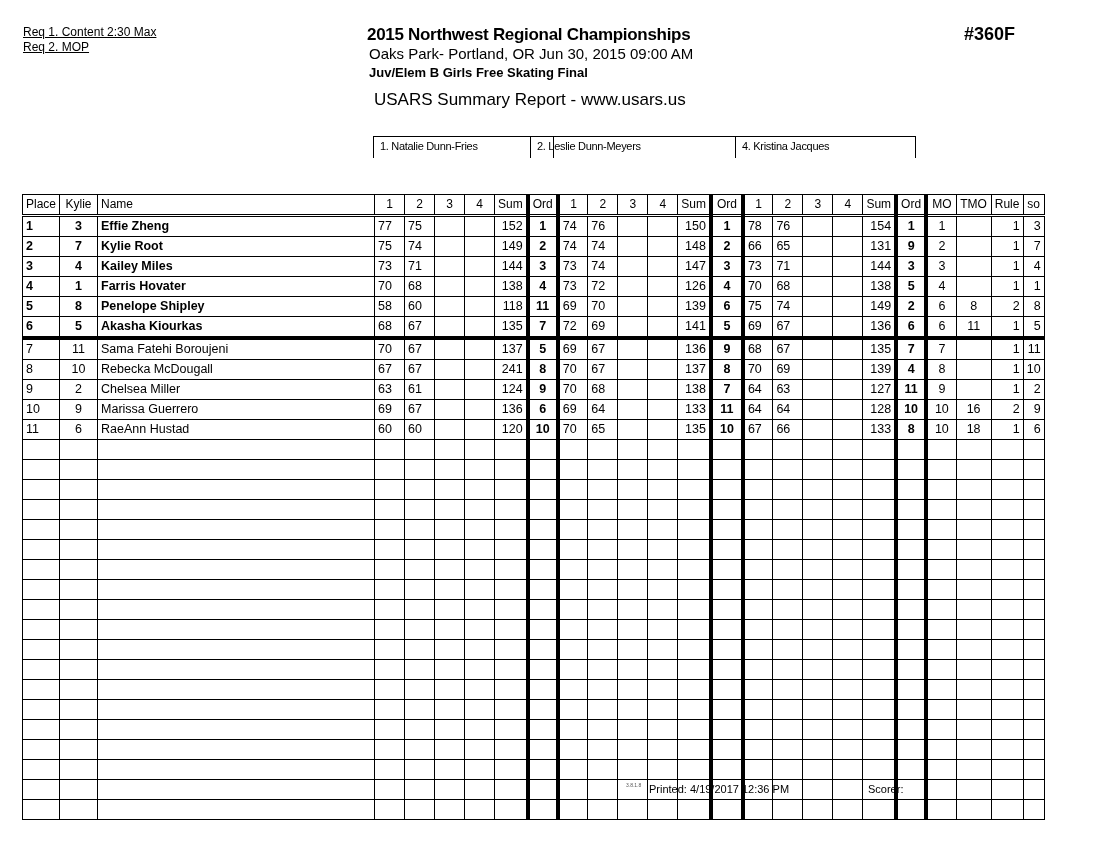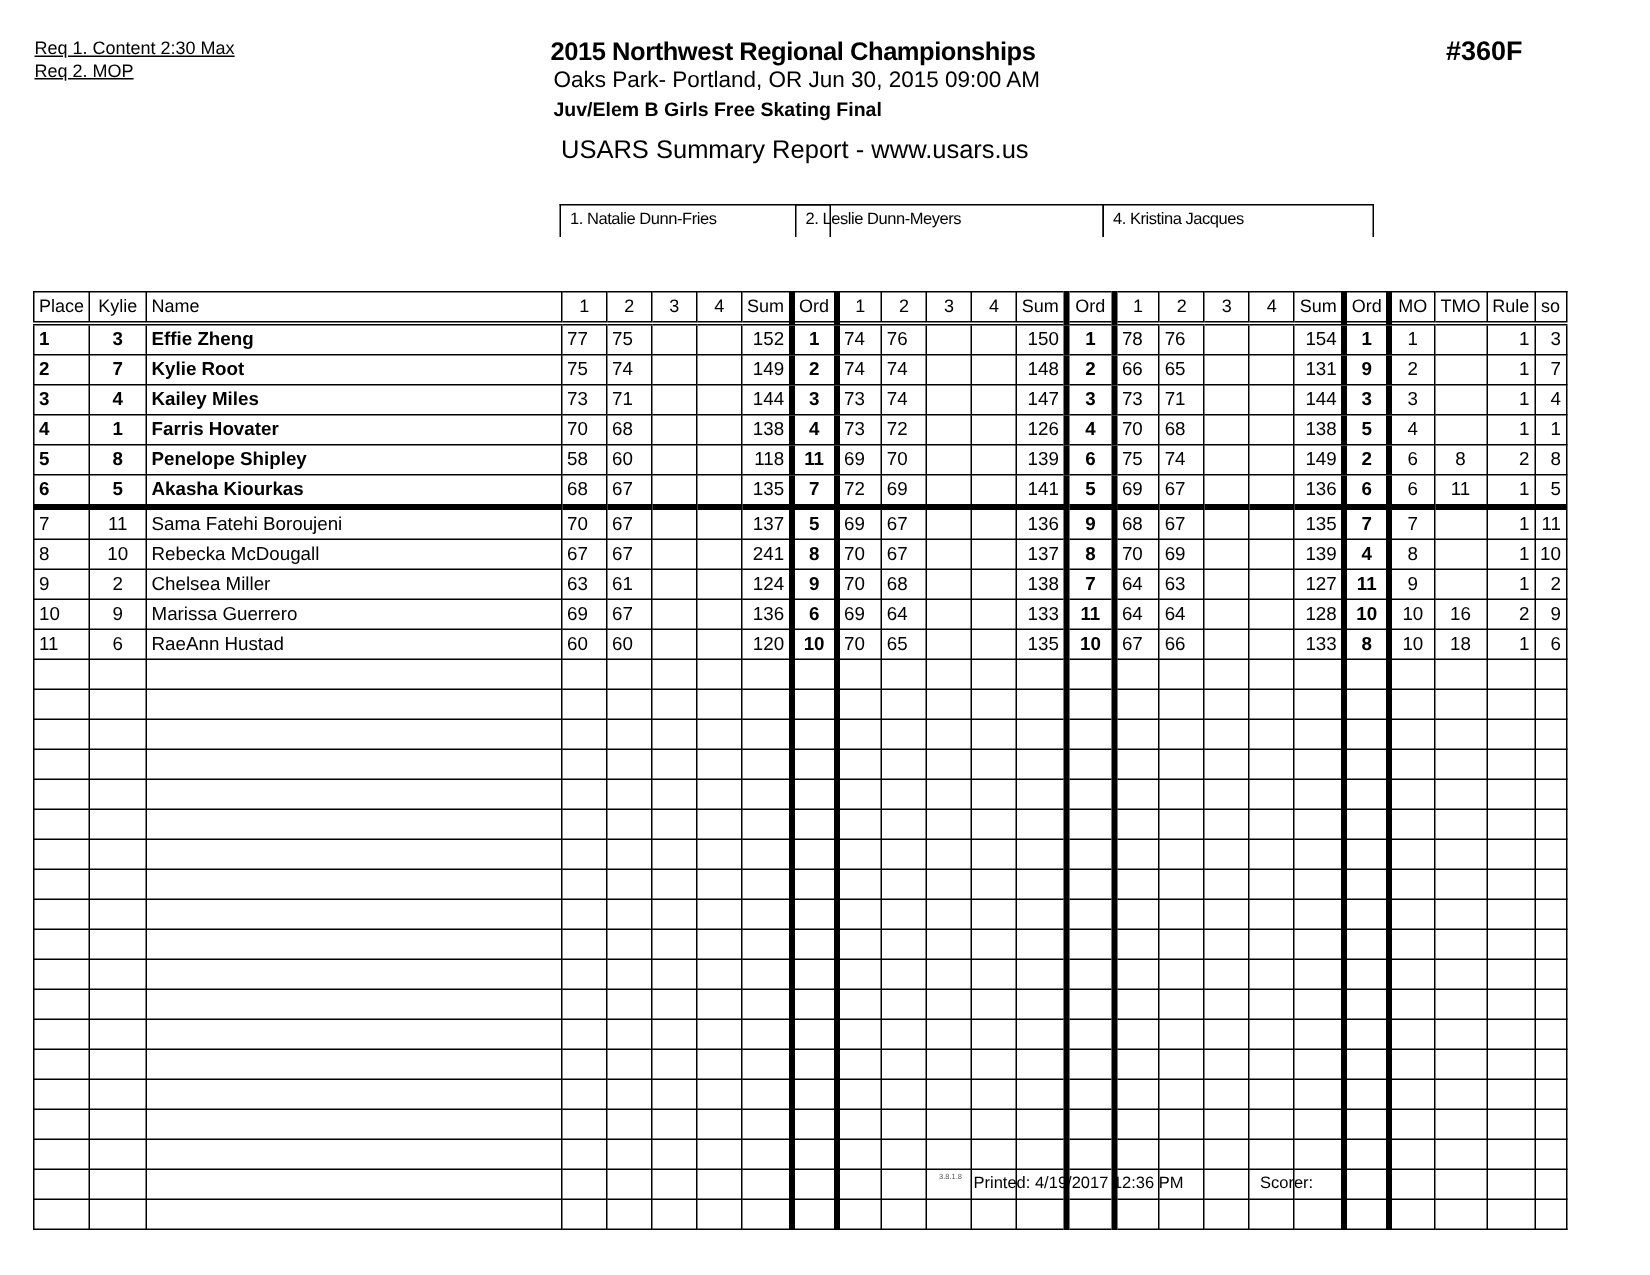--- a/index.html
+++ b/index.html
@@ -908,13 +908,13 @@
         <td></td>
         <td></td>
         <td></td>
         <td></td>
       </tr>
     </tbody>
 </table>
 
 <div class="abs ver">3.8.1.8</div>
 <div class="abs foot" style="left:649px;">Printed:  4/19/2017  12:36 PM</div>
-<div class="abs foot" style="left:840px;">Scorer:</div>
+<div class="abs foot" style="left:868px;">Scorer:</div>
 
 </body></html>

